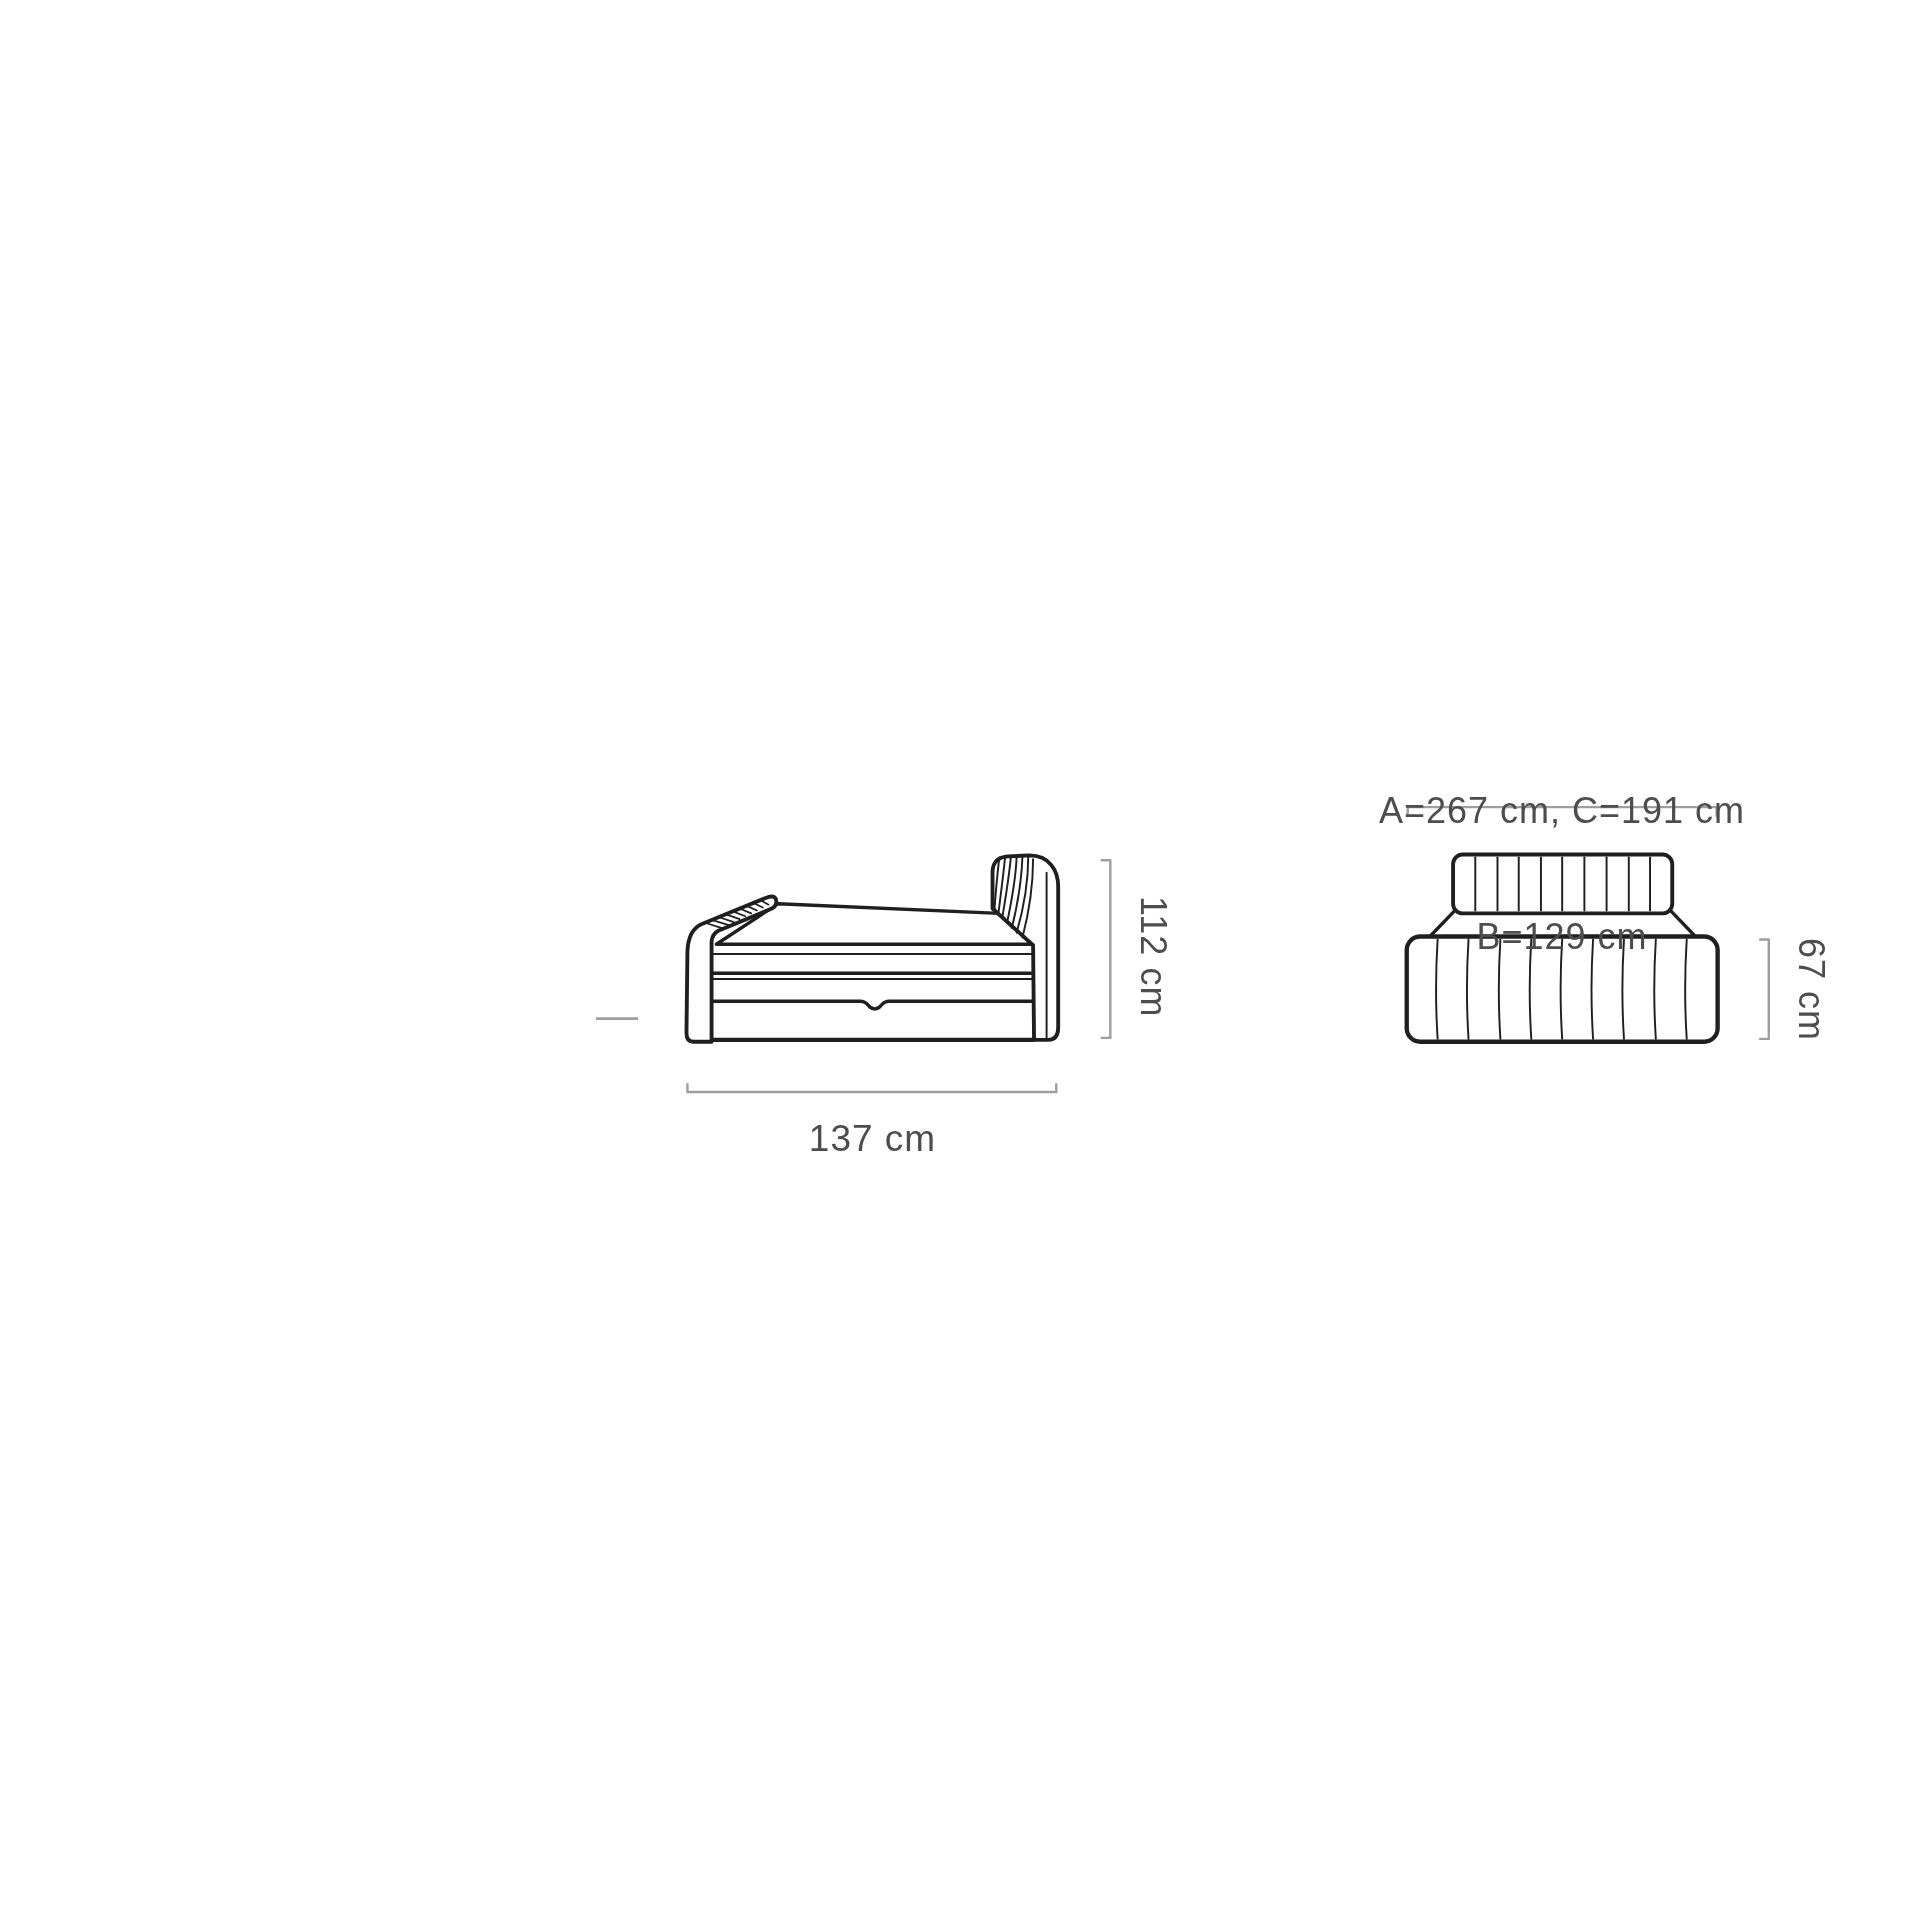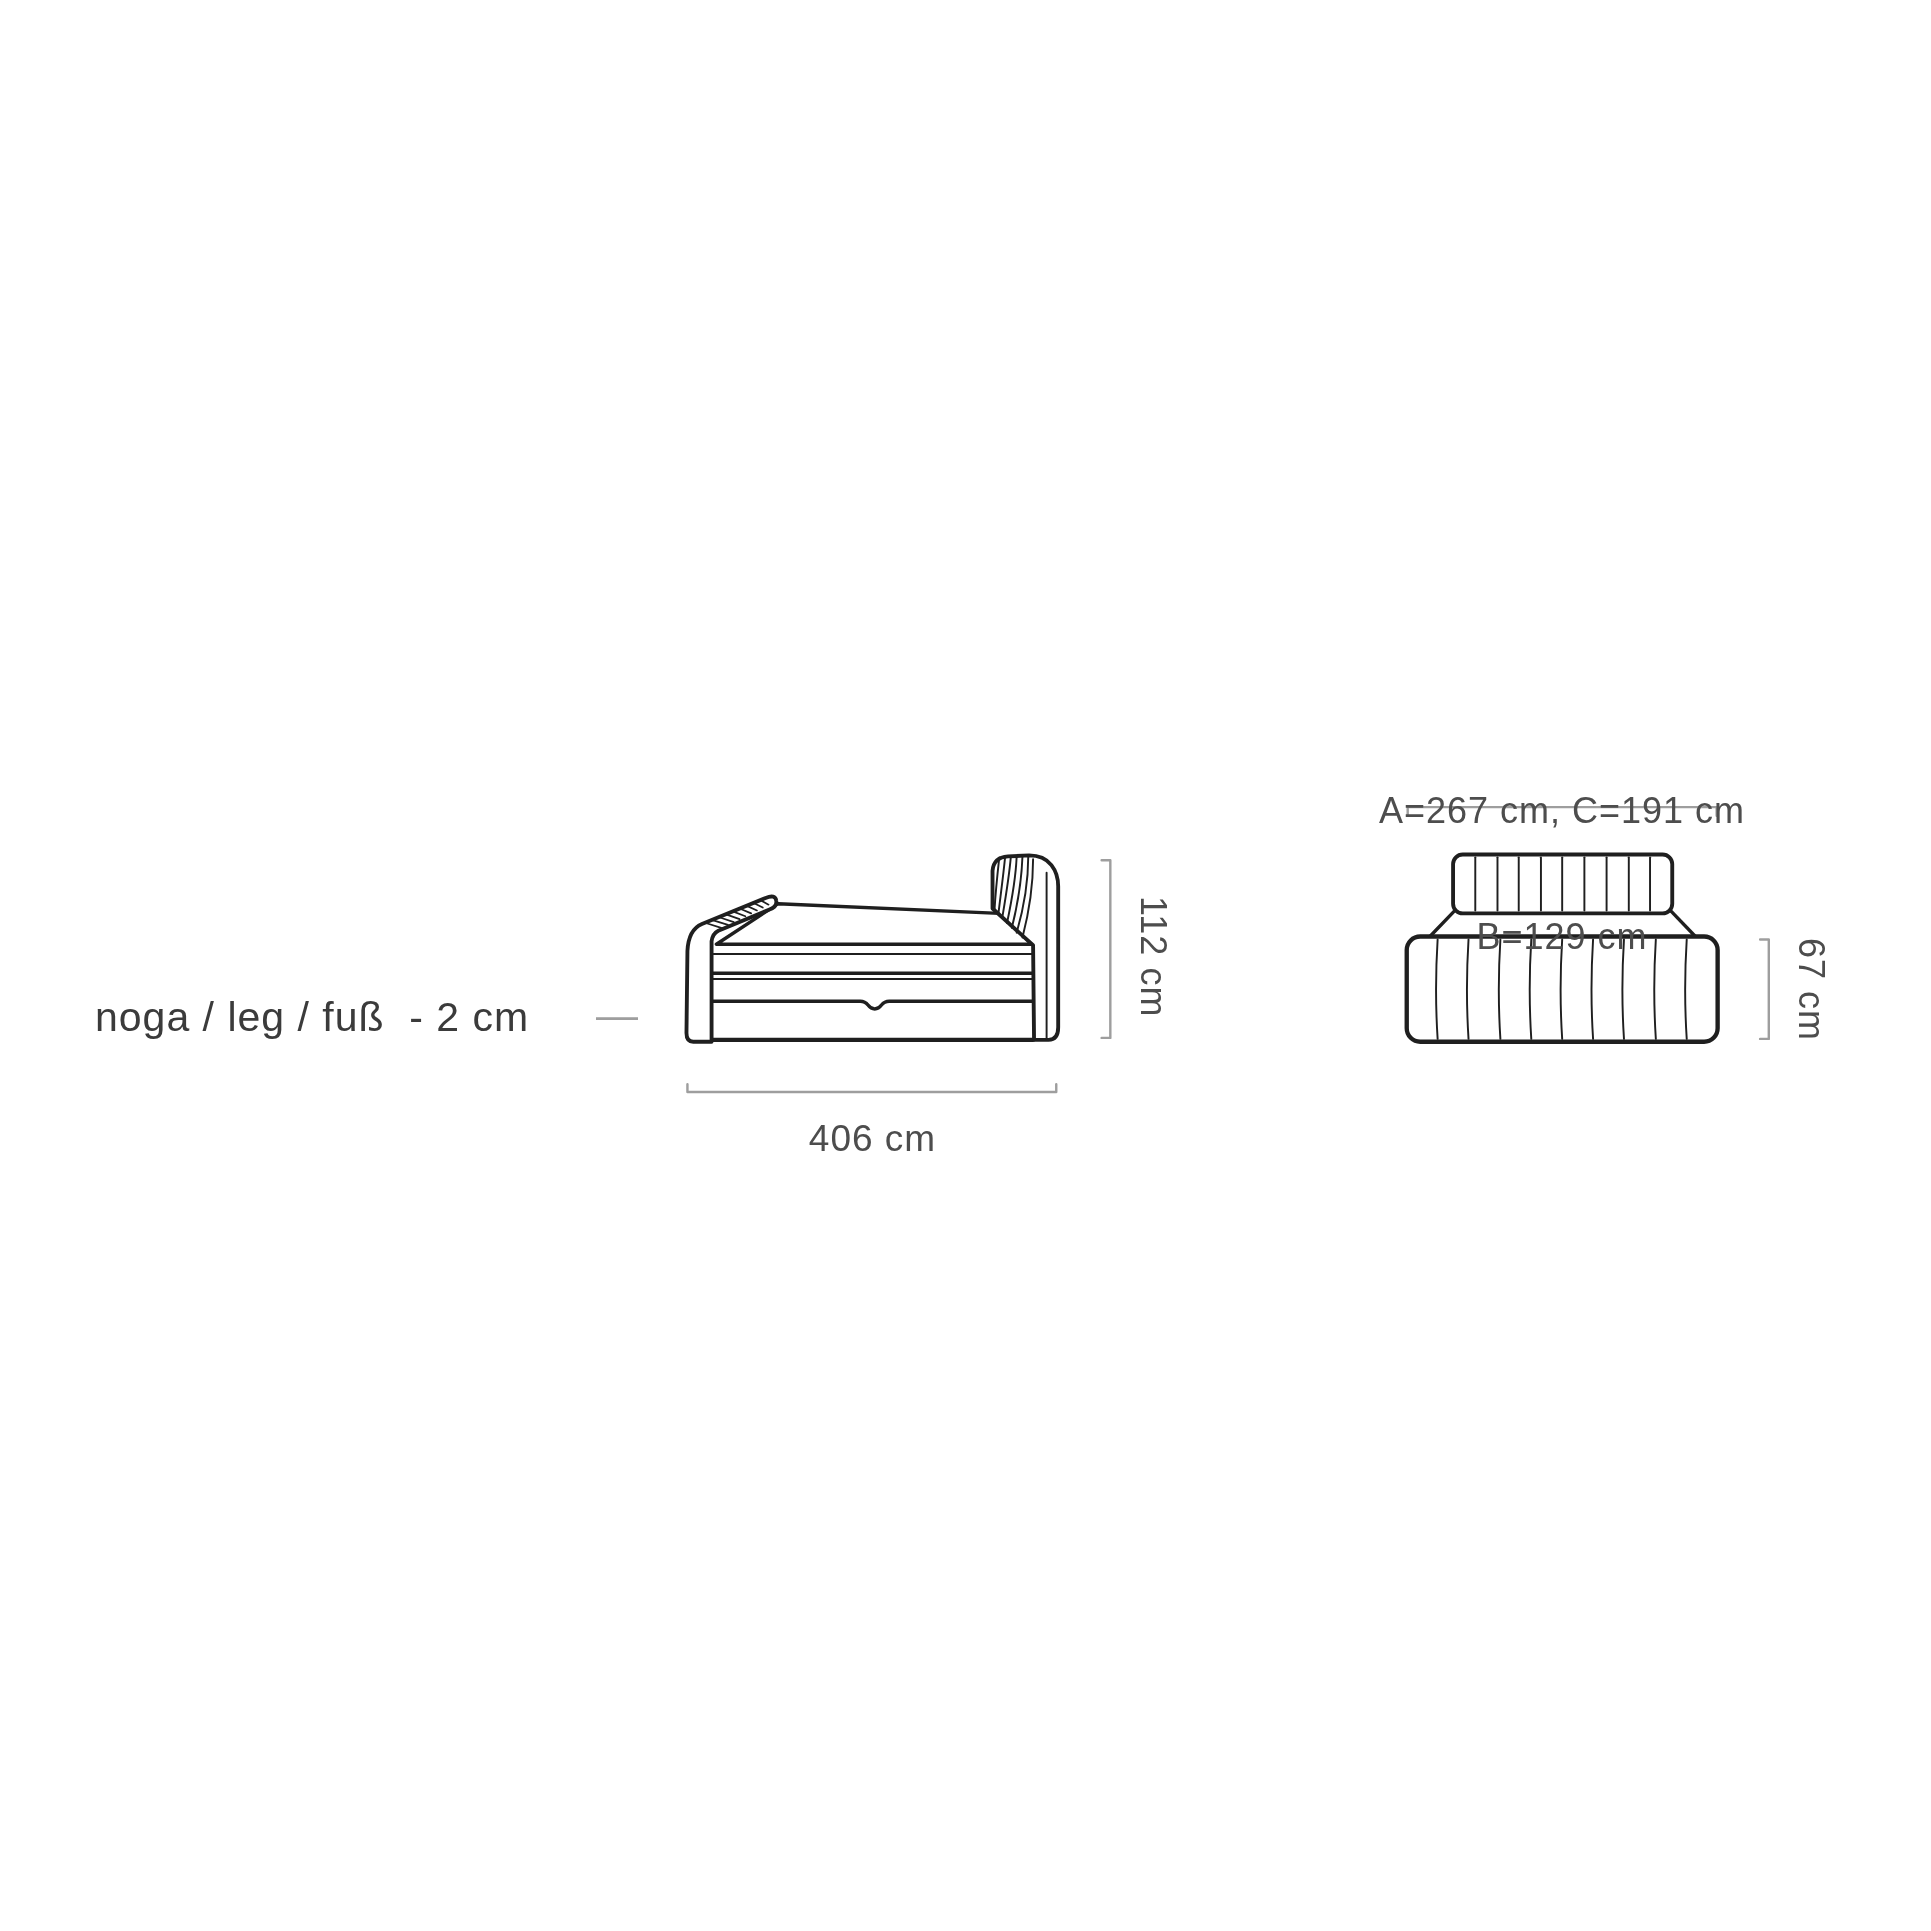--- a/index.html
+++ b/index.html
@@ -162,29 +162,28 @@
         <path d="M 1747,973 C 1745,1005 1745,1045 1747,1076"></path>
       </g>
     </g>
 
     <g fill="none" stroke-width="2.5" stroke-linecap="round" stroke-linejoin="round" stroke="#9e9e9e">
       <path d="M 1458,845 L 1458,836 L 1778,836 L 1778,845"></path>
       <path d="M 1823,973 L 1832,973 L 1832,1076 L 1823,1076"></path>
     </g>
   </svg>
 
-  <div class="label leg-note">noga / leg / fuß  - 2 cm</div>
 
   <div class="label leg-dash">—</div>
 
   <div class="label dim-text front-size-label">
     <div>A=267 cm, C=191 cm</div>
     <div>B=129 cm</div>
   </div>
 
-  <div class="label dim-text side-width-label">406 cm</div>
+  <div class="label dim-text side-width-label">137 cm</div>
 
   <div class="label dim-text vtext side-height-label">112 cm</div>
 
   <div class="label dim-text vtext front-height-label">67 cm</div>
 
 </div>
 
 
 </body></html>

